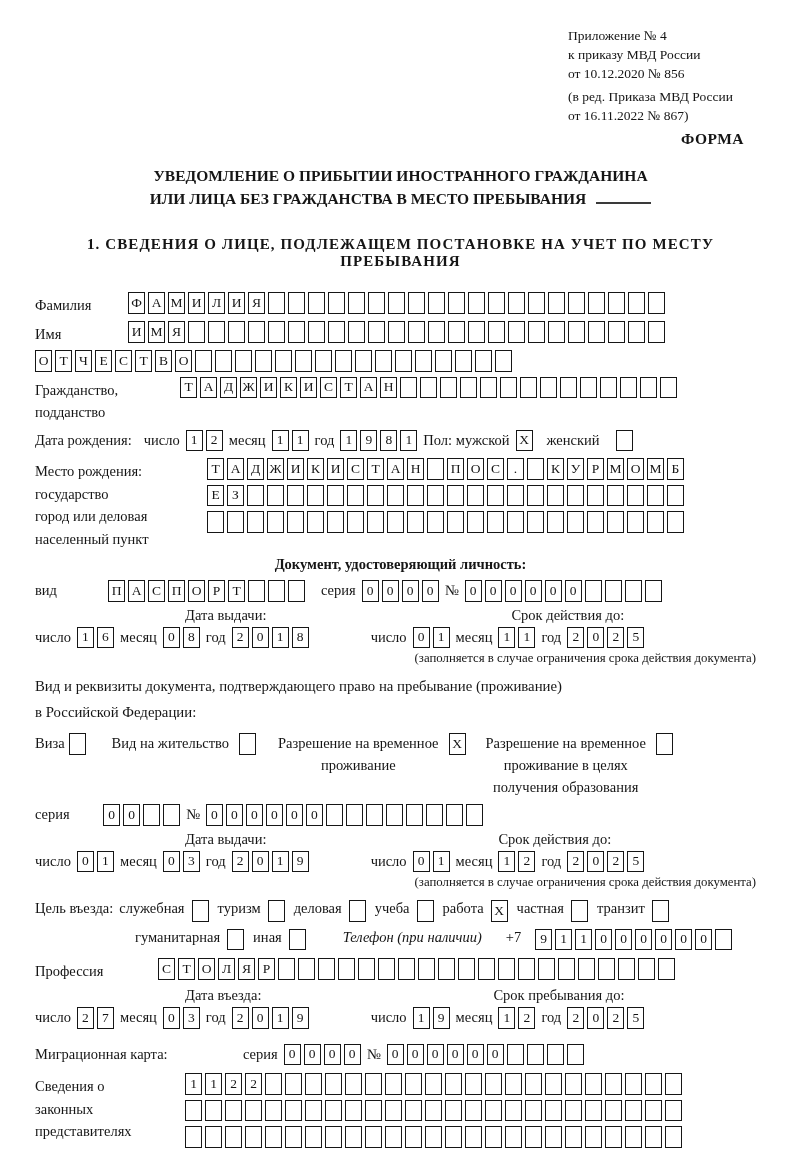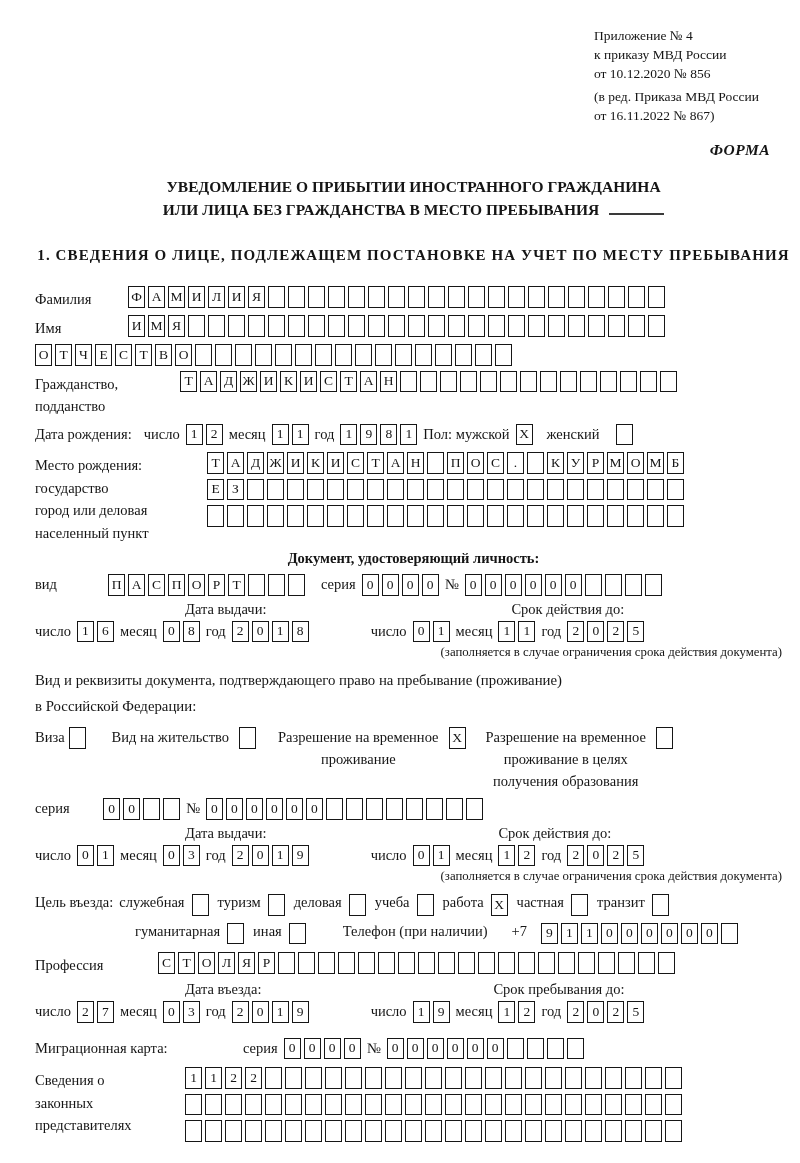--- a/index.html
+++ b/index.html
@@ -1,24 +1,24 @@
 <!DOCTYPE html>
 <html><head>
 <meta charset="utf-8">
 <style>
   * { box-sizing: border-box; }
   html,body { margin:0; padding:0; background:#fff; }
   body { width:800px; font-family:"Liberation Serif", serif; color:#151515; }
-  .page { width:800px; height:1163px; padding:26px 8px 10px 35px; position:relative; overflow:hidden; }
+  .page { width:800px; height:1163px; padding:26px 34px 10px 35px; position:relative; overflow:hidden; }
 
   
   .hdr-wrap { display:flex; justify-content:flex-end; padding-right:18px; }
   .hdr { width:180px; font-size:13.5px; line-height:19px; }
   .hdr .gap { height:4px; }
-  .forma { text-align:right; font-weight:bold; font-size:15.5px; padding-right:22px; margin-top:16px; letter-spacing:.5px;font-style:italic; }
+  .forma { text-align:right; font-weight:bold; font-size:15.5px; padding-right:22px; margin-top:5px; letter-spacing:.5px; }
 
   
   .title { text-align:center; font-weight:bold; font-size:15.5px; line-height:23px; margin-top:16px; }
   .tunder { display:inline-block; width:55px; border-bottom:2px solid #3a3a3a; margin-left:10px; vertical-align:baseline; }
   .sec1 { font-weight:bold; font-size:15px; letter-spacing:1.1px; margin-top:26px; margin-bottom:22px; text-align:center; }
 
   
   .frow { display:flex; align-items:flex-start; margin-bottom:5px; }
   .lbl { font-size:14.5px; line-height:22px; flex-shrink:0; padding-top:2px; }
   .lblcol { font-size:14.5px; line-height:22.5px; flex-shrink:0; padding-top:2px; }
@@ -55,21 +55,21 @@
   .optrow { display:flex; align-items:flex-start; margin-top:8px; margin-bottom:6px; }
   .opt { display:flex; align-items:flex-start; }
   .opt .otext { font-size:14.5px; line-height:22px; text-align:center; }
   .opt .boxline { margin-left:10px; margin-top:1px; }
 
   
   .purp { display:flex; align-items:flex-start; margin-top:10px; }
   .purp .ptext { font-size:14.5px; white-space:nowrap; }
   .purp .boxline { margin:0 9px 0 7px; }
   .purp2 { margin-left:100px; margin-top:7px; }
-  .phone-lbl { margin-left:28px; }
+  .phone-lbl { margin-left:28px;font-style:italic; }
   .pfx { font-size:14.5px; margin:0 7px 0 24px; }
 </style>
 </head>
 <body>
 
 <div class="page">
 
   <div class="hdr-wrap">
     <div class="hdr">
       <div>Приложение № 4</div>

